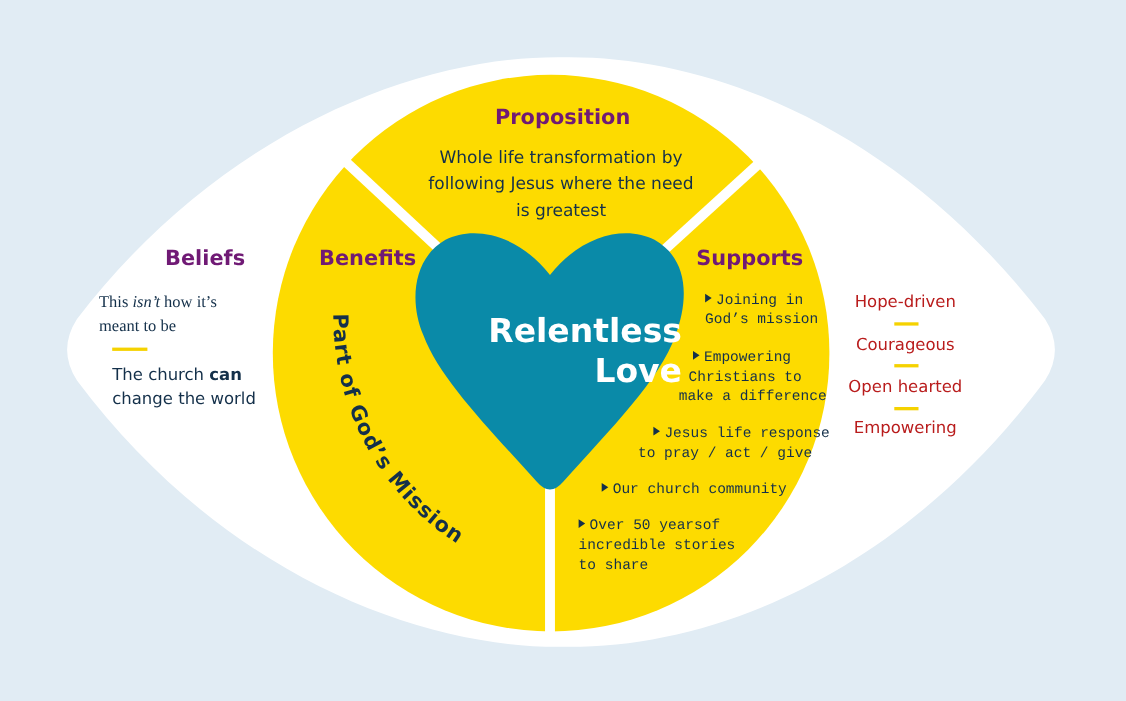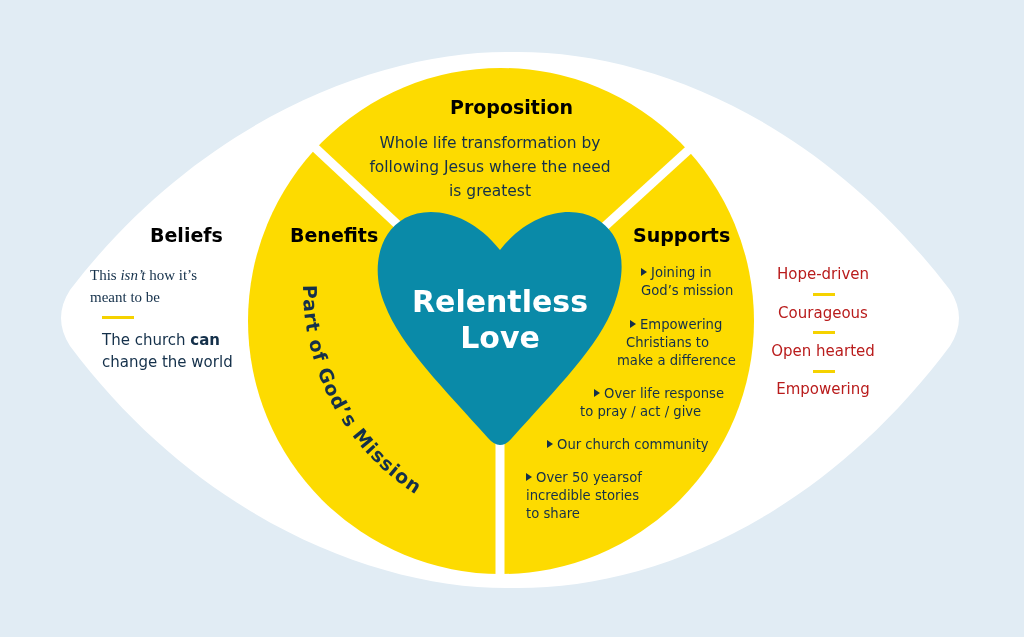--- a/index.html
+++ b/index.html
@@ -5,27 +5,27 @@
   html, body { margin: 0; padding: 0; }
   body {
     width: 1024px; height: 637px; overflow: hidden;
     background: #e1ecf4;
     font-family: "DejaVu Sans", "Liberation Sans", sans-serif;
     color: #14304a;
     position: relative;
   }
   #stage { position: absolute; left: 0; top: 0; width: 1024px; height: 637px; }
   .abs { position: absolute; }
-  .heading { font-weight: bold; font-size: 19px; color: #000000; white-space: nowrap; }
+  .heading { font-weight: bold; font-size: 19px; color: #701a75; white-space: nowrap; }
   .body-text { font-size: 15px; line-height: 22px; color: #14304a; }
   .prop-text { font-size: 15.5px; line-height: 24px; text-align: center; color: #14304a; }
   .divider-bar { width: 22px; height: 3px; background: #f5d200; }
-  .support-item { font-size: 13.2px; line-height: 18px; color: #14304a; white-space: nowrap; }
+  .support-item { font-size: 13.2px; line-height: 18px; color: #14304a; white-space: nowrap; font-family: Liberation Mono, monospace; }
   .bullet { display: inline-block; width: 0; height: 0; border-top: 4px solid transparent; border-bottom: 4px solid transparent; border-left: 6px solid #14304a; margin-right: 4px; vertical-align: 1px; }
-  .heart-text { color: #ffffff; font-weight: bold; font-size: 30px; line-height: 36px; text-align: center; }
+  .heart-text { color: #ffffff; font-weight: bold; font-size: 30px; line-height: 36px; text-align: right; }
   .personality-item { font-size: 15px; line-height: 20px; text-align: center; color: #b91c1c; white-space: nowrap; }
   .arc-text { font-weight: bold; font-size: 19px; fill: #14304a; letter-spacing: 1px; }
 </style>
 </head>
 <body style="background: rgb(225, 236, 244);">
 
 <div id="stage">
   <svg id="shapes" width="1024" height="637" viewBox="0 0 1024 637" class="abs" style="left:0;top:0">
 
     <path id="eye" d="M 70 290
@@ -53,41 +53,41 @@
 
     <defs>
       <path id="arcPath" d="M 303 285 A 245 245 0 0 0 440 508"></path>
     </defs>
     <text class="arc-text">
       <textPath href="#arcPath" startOffset="0" id="arcTextPath">Part of God’s Mission</textPath>
     </text>
   </svg>
 
   <div class="abs heading" style="left:450px;top:96px;">Proposition</div>
-  <div class="abs prop-text" style="left:350px;top:131px;width:280px;">
+  <div class="abs prop-text" style="left:370px;top:131px;width:280px;">
     <div>Whole life transformation by</div>
     <div>following Jesus where the need</div>
     <div>is greatest</div>
   </div>
 
   <div class="abs heading" style="left:290px;top:224px;">Benefits</div>
 
   <div class="abs heading" style="left:633px;top:224px;">Supports</div>
 
   <div class="abs support-item" style="left:641px;top:264px;">
     <div><span class="bullet"></span><span>Joining in</span></div>
     <div>God’s mission</div>
   </div>
   <div class="abs support-item" style="left:620px;top:316px;text-align:left;">
     <div style="padding-left:10px"><span class="bullet"></span><span>Empowering</span></div>
     <div style="padding-left:6px">Christians to</div>
     <div style="margin-left:-3px">make a difference</div>
   </div>
   <div class="abs support-item" style="left:580px;top:385px;">
-    <div style="padding-left:14px"><span class="bullet"></span><span>Over life response</span></div>
+    <div style="padding-left:14px"><span class="bullet"></span><span>Jesus life response</span></div>
     <div>to pray / act / give</div>
   </div>
   <div class="abs support-item" style="left:547px;top:436px;">
     <div><span class="bullet"></span><span>Our church community</span></div>
   </div>
   <div class="abs support-item" style="left:526px;top:469px;">
     <div><span class="bullet"></span><span>Over 50 yearsof</span></div>
     <div>incredible stories</div>
     <div>to share</div>
   </div>

